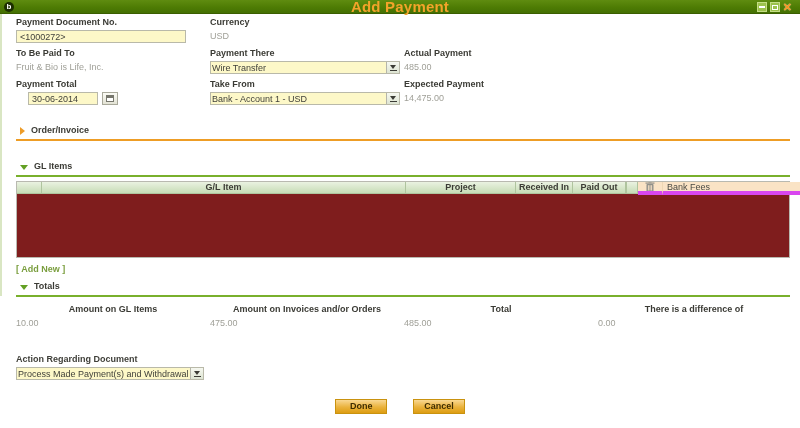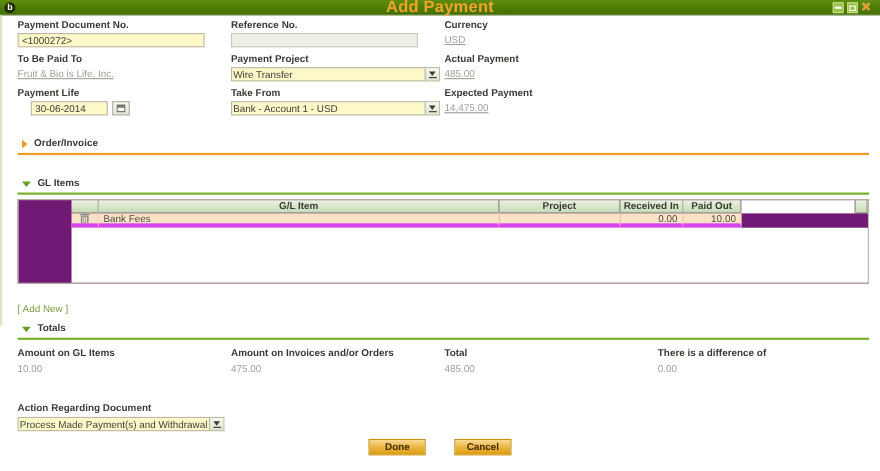--- a/index.html
+++ b/index.html
@@ -41,21 +41,21 @@
   
   .content { padding:3px 10px 0 16px; }
   .form-row { display:grid; grid-template-columns:194px 194px 194px 192px; margin-bottom:5px; }
   .field label { display:block; font-weight:bold; color:#3b3b35; margin-bottom:3px; }
   .txt {
     width:170px; height:13px; border:1px solid #b9b9a9; padding:0 3px;
     font-family:"Liberation Sans", sans-serif; font-size:9px; color:#3f3f39;
   }
   .yellow { background:#fdf8c8; }
   .disabled { background:#edefe6; border-color:#c6cabb; }
-  .readonly-value { color:#a0a098; margin-top:4px;text-decoration:underline; }
+  .readonly-value { color:#a0a098; margin-top:4px; }
   .date-wrap { display:flex; gap:4px; align-items:center;margin-left:12px; }
   .txt.date { width:70px; }
   .cal-btn {
     width:16px; height:13px; border:1px solid #a9a99b;
     background:linear-gradient(#fbfbf5,#e3e3d5);
     display:flex; align-items:center; justify-content:center;
   }
   .cal-glyph { width:8px; height:7px; border:1px solid #77776d; background:#fff; border-top-width:3px; }
   .combo {
     width:190px; height:13px; border:1px solid #b9b9a9; background:#fdf8c8;
@@ -71,21 +71,21 @@
   .dd-bar { width:7px; height:1px; background:#3b3b35; margin-top:1px; }
   
   .section-hdr { display:flex; align-items:center; gap:6px; padding-left:4px; margin-top:20px; }
   .section-hdr .lbl { font-weight:bold; color:#3b3b35; padding-bottom:2px; }
   .hdr-line { height:2px; margin-top:2px; }
   .line-orange { background:#ee9d25; }
   .line-green { background:#79b02c; }
   .tri-right { width:0; height:0; border-top:4px solid transparent; border-bottom:4px solid transparent; border-left:5px solid #ed9c28; }
   .tri-down { width:0; height:0; border-left:4px solid transparent; border-right:4px solid transparent; border-top:5px solid #63a024; }
   
-  .gl-table { width:774px; height:77px; border:1px solid #b9b9b0; margin-top:4px; background:#701a75; display:flex; flex-direction:column;padding-left:48px; }
+  .gl-table { width:774px; height:77px; border:1px solid #b9b9b0; margin-top:4px; background:#7f1d1d; display:flex; flex-direction:row; }
   .thead { display:flex; height:12px; }
   .th {
     background:linear-gradient(#eaf2e1,#c7dcb6);
     border-right:1px solid #afc49e; border-bottom:1px solid #afc49e;
     font-weight:bold; color:#3b3b35; text-align:center; line-height:11px;
     overflow:hidden;
   }
   .th.filler-col { background:#fff; border:none; }
   .th.scroll-col { border:1px solid #afc49e; border-top:none; }
   .icon-col { width:25px; flex:none; }
@@ -98,24 +98,24 @@
   .trow { display:flex; height:13px; }
   .td {
     background:#fae3c5; border-right:1px solid #eed7b4; border-bottom:4px solid #d946ef;
     line-height:12px; color:#4a4a44; overflow:hidden;
     display:flex; align-items:center;
   }
   .td.left { padding-left:4px; }
   .td.num { justify-content:flex-end; padding-right:4px; }
   .td.icon-col { justify-content:center; }
   .table-empty { flex:1; background:#fff; }
-  .add-new { display:inline-block; margin-top:18px; color:#7a9e3e; font-weight:normal; text-decoration:none; cursor:pointer; }
+  .add-new { display:inline-block; margin-top:6px; color:#7a9e3e; font-weight:bold; text-decoration:none; cursor:pointer; }
   
   .totals-row { display:grid; grid-template-columns:194px 194px 194px 192px; margin-top:7px; }
-  .tot label { display:block; font-weight:bold; color:#3b3b35; margin-bottom:4px; }
+  .tot label { display:block; font-weight:bold; color:#3b3b35; margin-bottom:4px;text-align:center; }
   .tot .val { color:#a0a098; }
   .action-block { margin-top:26px; }
   .action-block label { display:block; font-weight:bold; margin-bottom:3px; }
   
   .footer { position:absolute; left:0; right:0; top:399px; display:flex; justify-content:center; gap:26px; }
   .btn {
     height:15px; min-width:48px; padding:0 10px;
     background:linear-gradient(#f9d892,#eab23c 55%,#dd9d12);
     border:1px solid #c9920f; color:#3f2d00; font-weight:bold;
     font-family:"Liberation Sans", sans-serif; font-size:9px; line-height:13px; cursor:pointer;
@@ -142,55 +142,51 @@
 
 <div class="content">
 
   
   <div class="form-row">
     <div class="field">
       <label>Payment Document No.</label>
       <input class="txt yellow" value="&lt;1000272&gt;" style="">
     </div>
     <div class="field">
-      <label>Reference No.</label>
-      <input class="txt disabled" value="" style="">
-    </div>
-    <div class="field">
       <label>Currency</label>
       <div class="readonly-value">USD</div>
     </div>
   </div>
 
   
   <div class="form-row">
     <div class="field">
       <label>To Be Paid To</label>
       <div class="readonly-value">Fruit &amp; Bio is Life, Inc.</div>
     </div>
     <div class="field">
-      <label>Payment Project</label>
+      <label>Payment There</label>
       <div class="combo">
         <span class="combo-text">Wire Transfer</span>
         <span class="dd-btn">
             <span class="dd-tri"></span>
             <span class="dd-bar"></span>
           </span>
       </div>
     </div>
     <div class="field">
       <label>Actual Payment</label>
       <div class="readonly-value">485.00</div>
     </div>
   </div>
 
   
   <div class="form-row">
     <div class="field">
-      <label>Payment Life</label>
+      <label>Payment Total</label>
       <div class="date-wrap">
         <input class="txt yellow date" value="30-06-2014" style="">
         <span class="cal-btn">
             <span class="cal-glyph"></span>
           </span>
       </div>
     </div>
     <div class="field">
       <label>Take From</label>
       <div class="combo">

